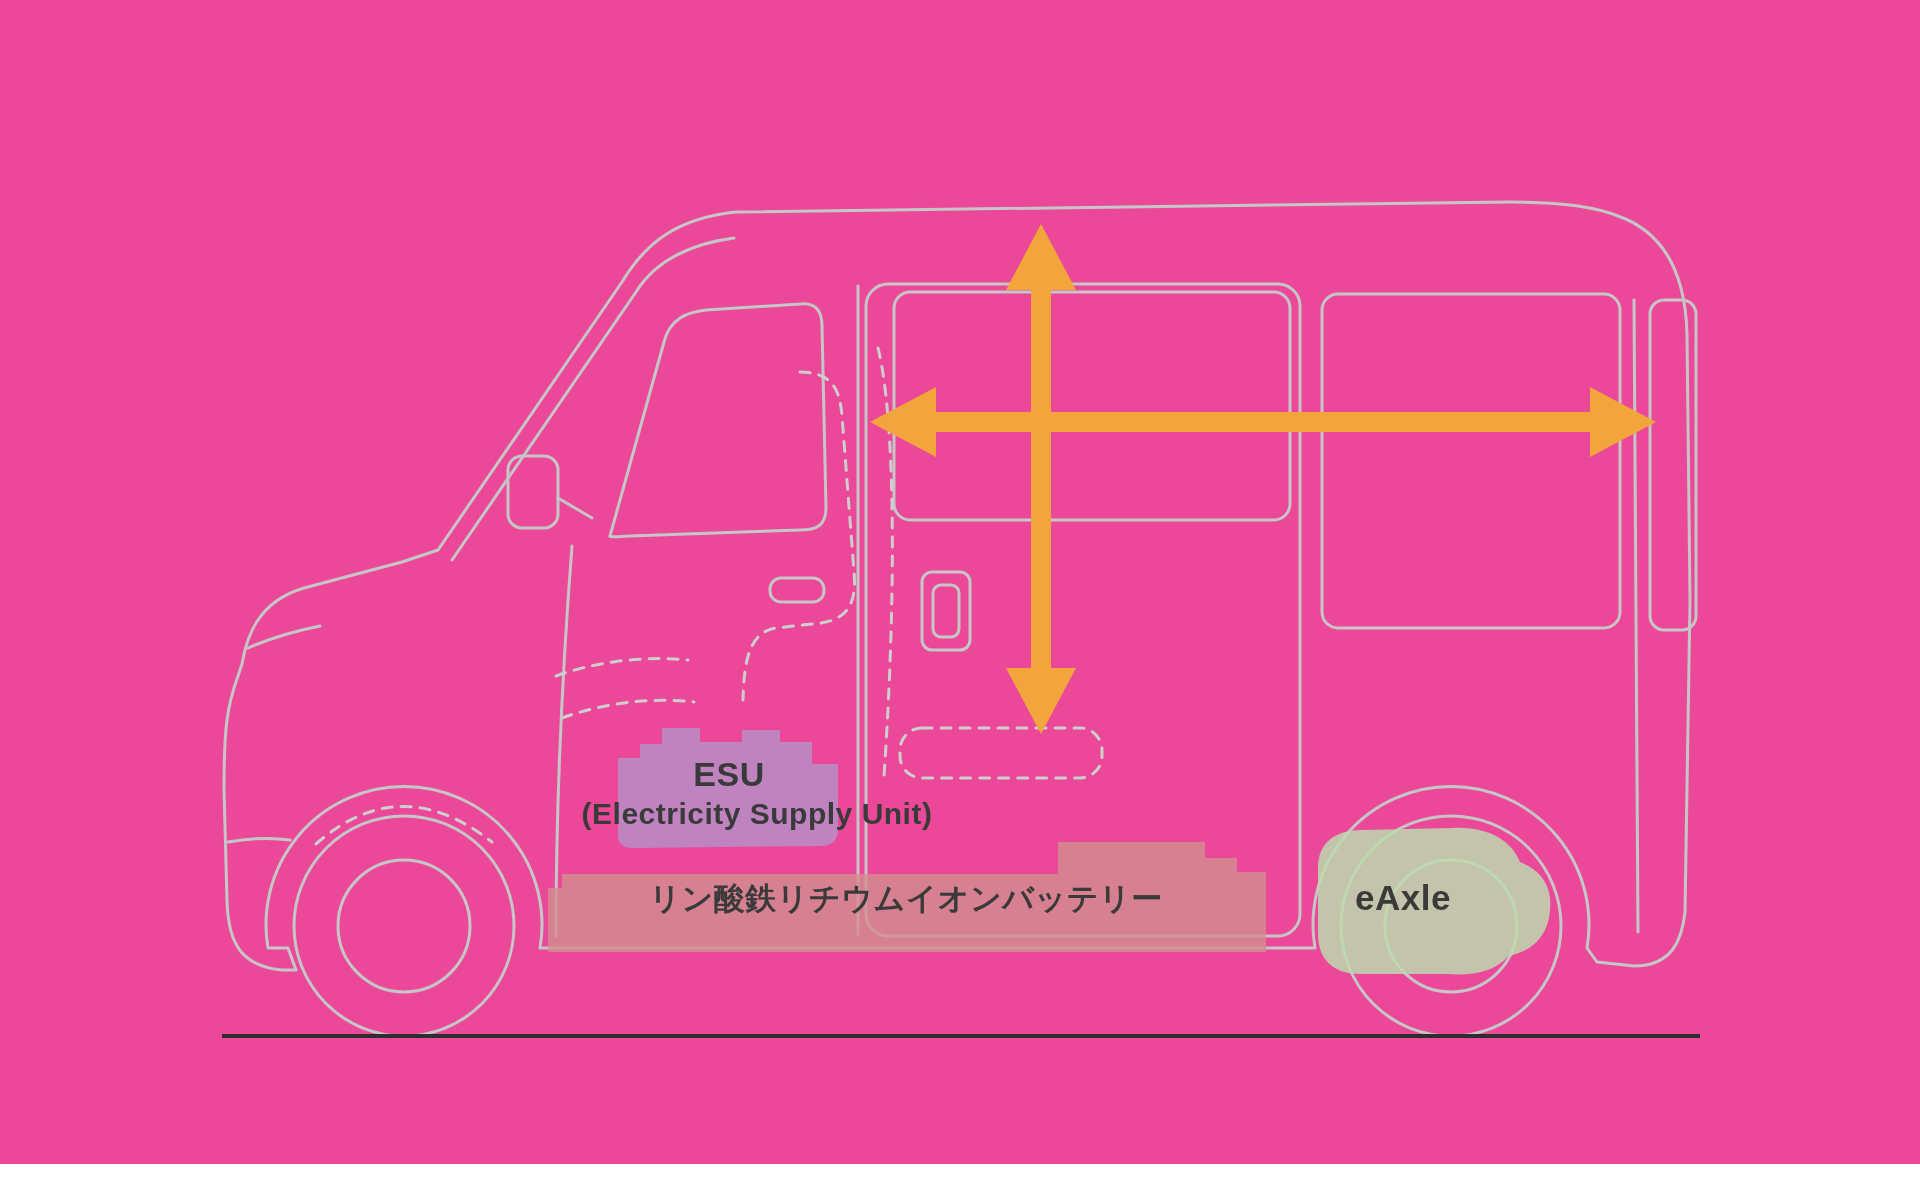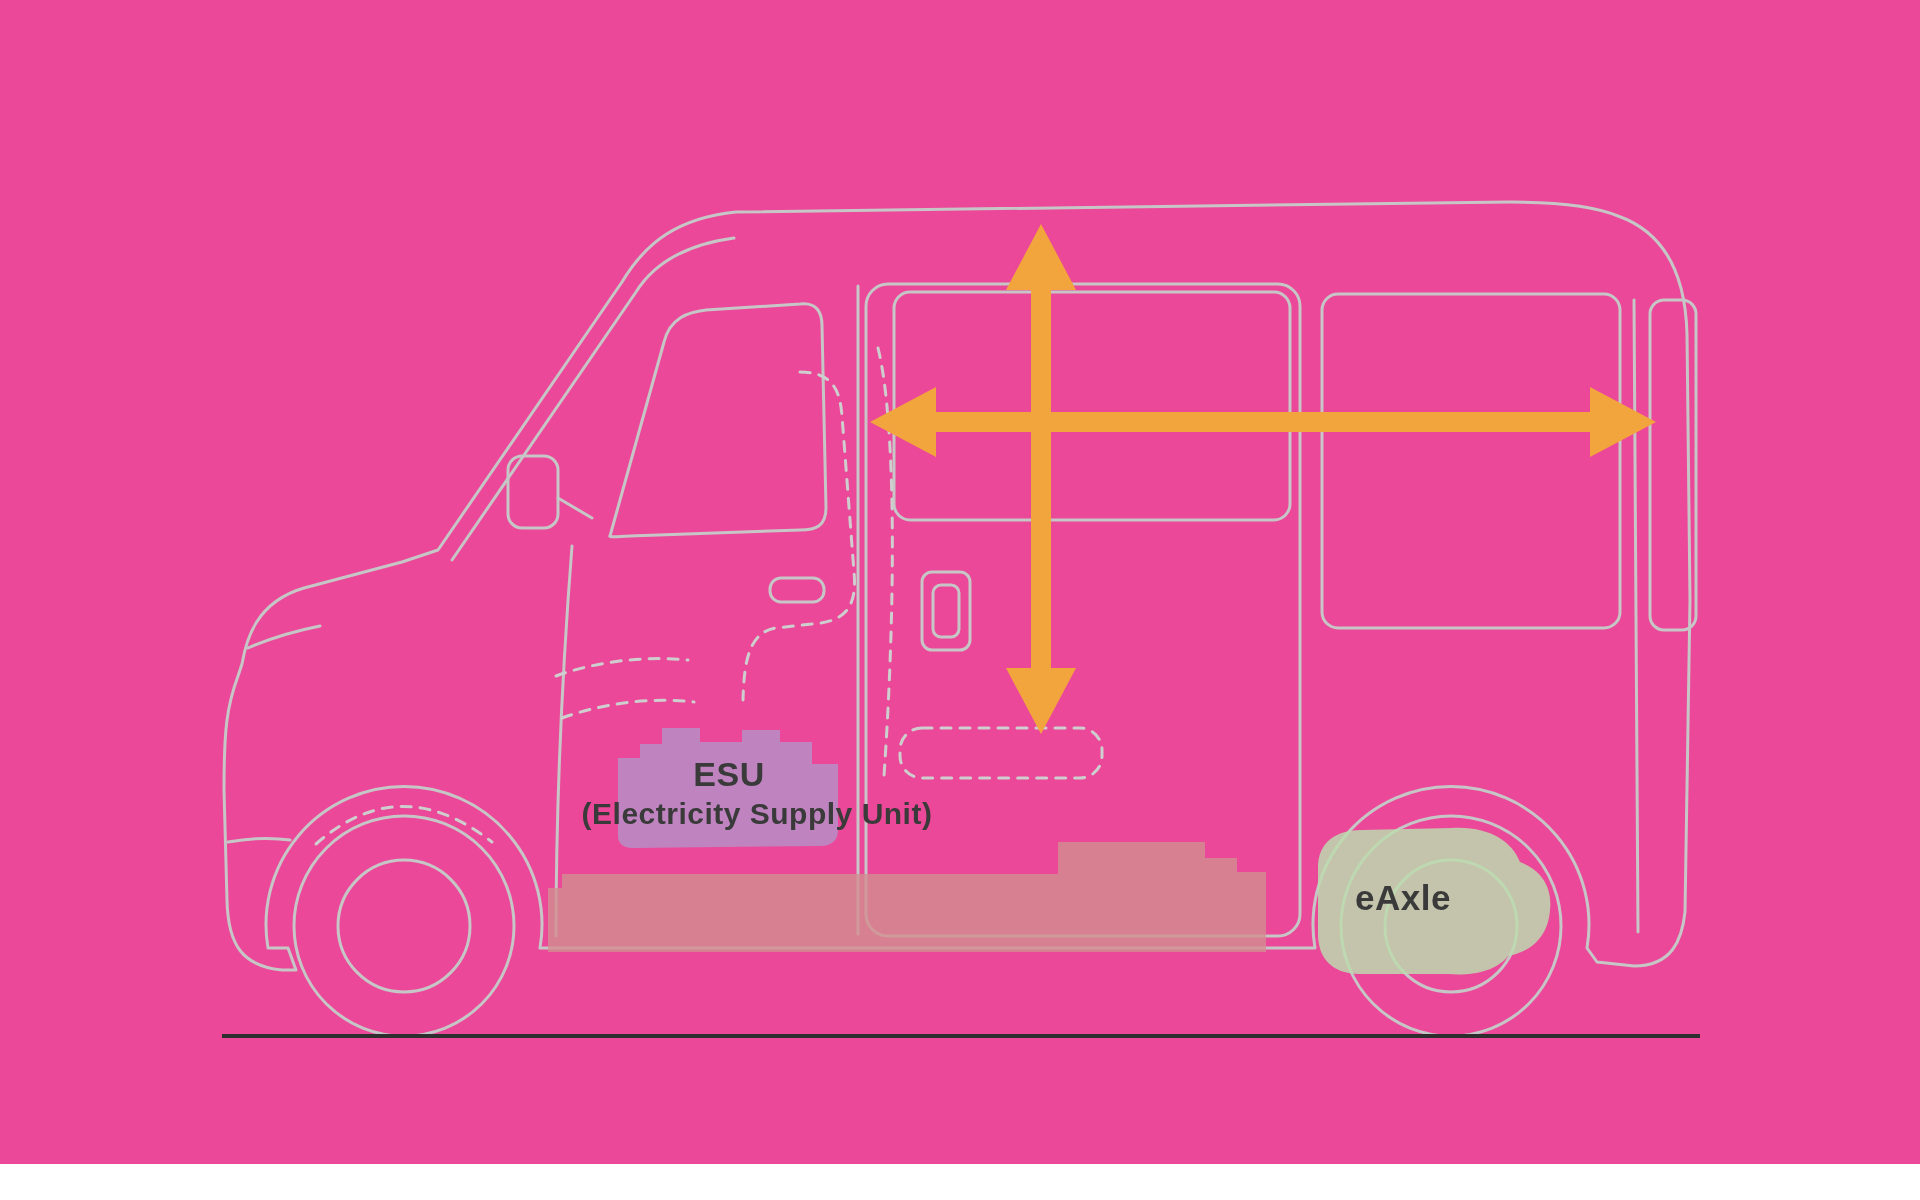--- a/index.html
+++ b/index.html
@@ -144,14 +144,15 @@
       M 1041 224 L 1076 290 L 1051 290 L 1051 668 L 1076 668
       L 1041 734 L 1006 668 L 1031 668 L 1031 290 L 1006 290 Z" fill="#F2A43D"></path>
 
     <path d="
       M 870 422 L 936 387 L 936 412 L 1590 412 L 1590 387
       L 1656 422 L 1590 457 L 1590 432 L 936 432 L 936 457 Z" fill="#F2A43D"></path>
   </svg>
 
   <div class="label label-esu">ESU</div>
   <div class="label label-esu-sub">(Electricity Supply Unit)</div>
+  <div class="label label-battery">リン酸鉄リチウムイオンバッテリー</div>
   <div class="label label-eaxle">eAxle</div>
 </div>
 
 </body></html>

